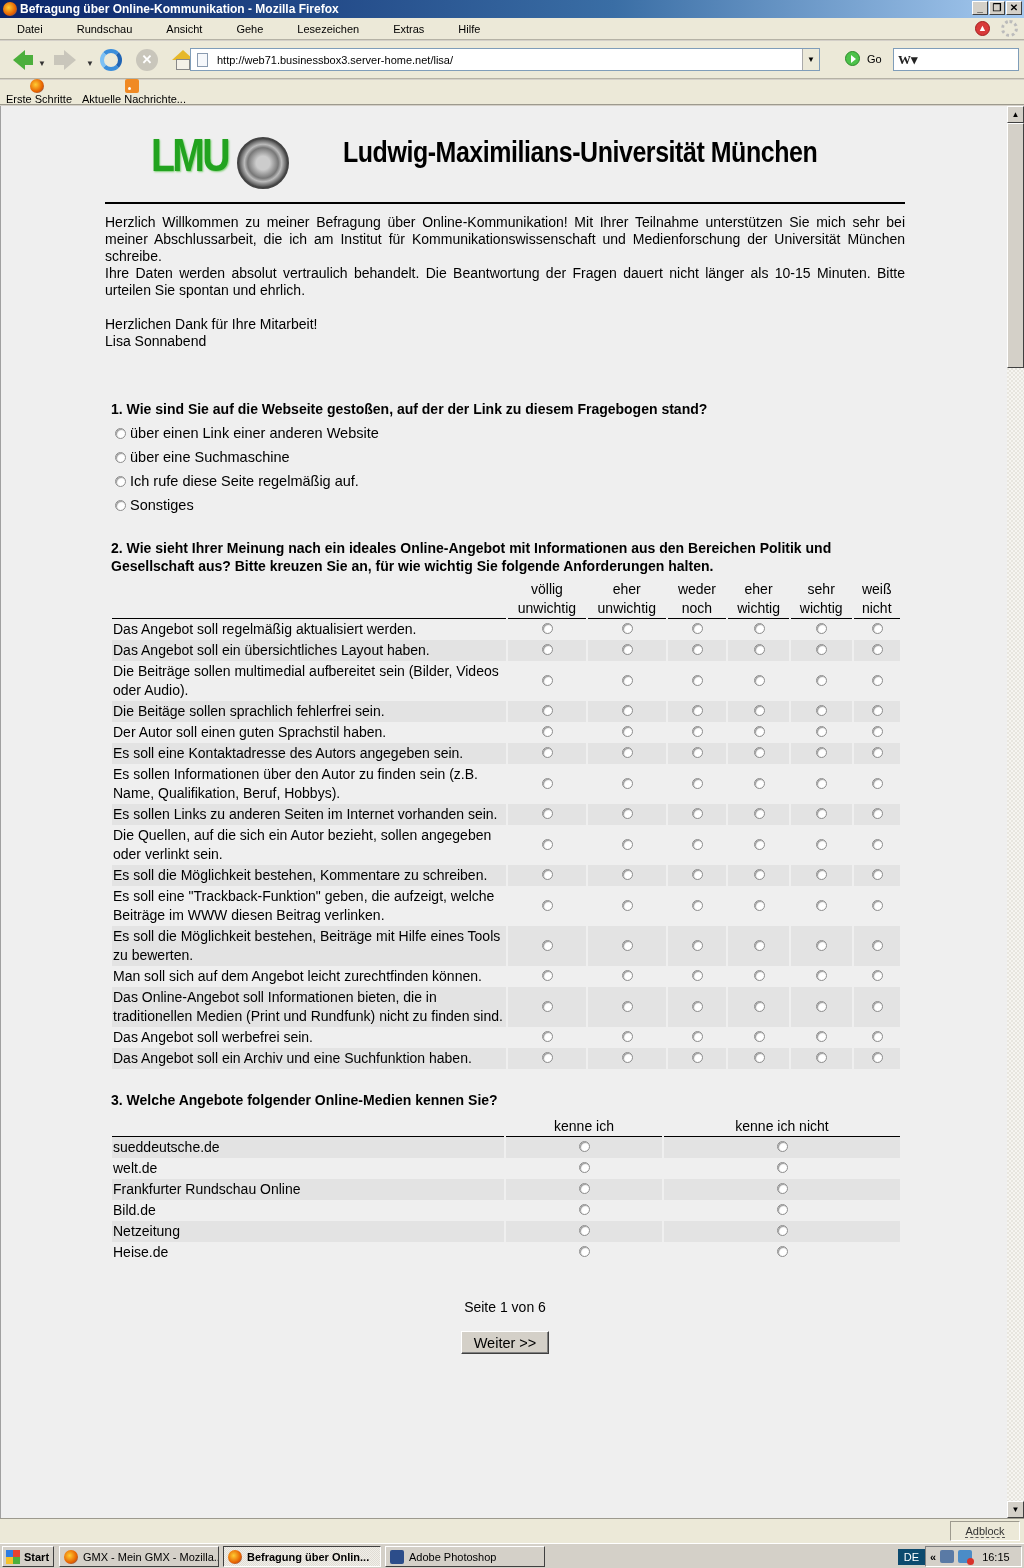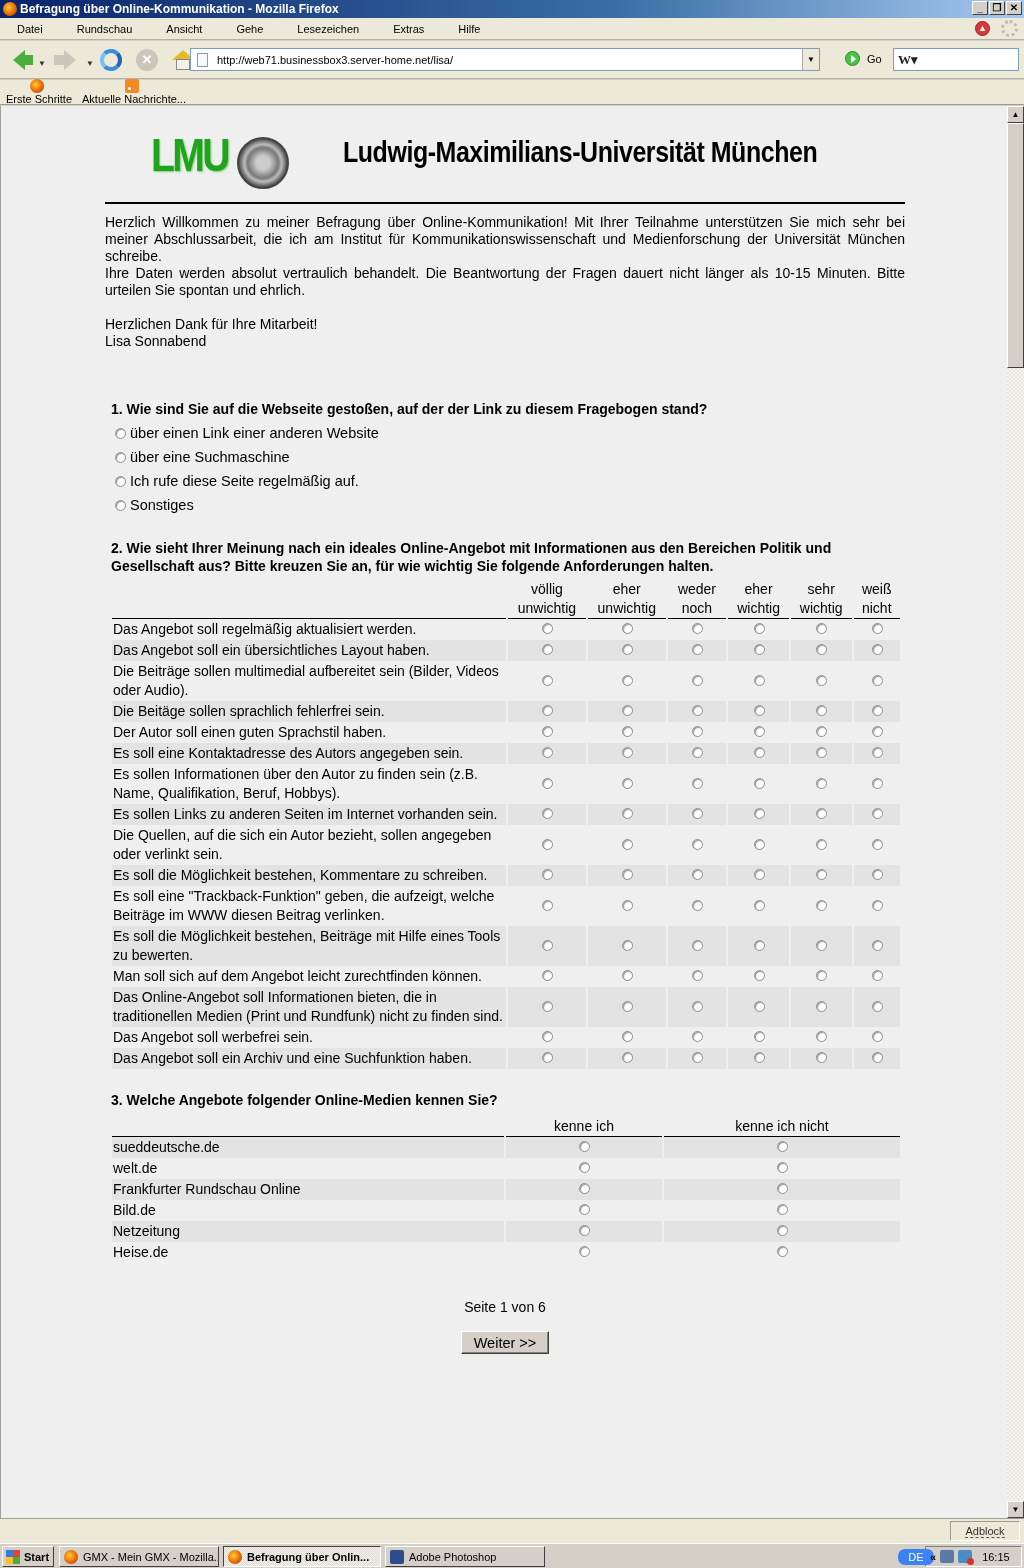--- a/index.html
+++ b/index.html
@@ -80,21 +80,21 @@
   .statusbar .adblock { position: absolute; right: 4px; top: 2px; width: 70px; height: 20px; border: 1px solid; border-color: #9d9a8e #fff #fff #9d9a8e; text-align: center; line-height: 18px; color: #333; }
   .statusbar .adblock span { border-bottom: 1px dashed #555; }
   
   .taskbar { position: absolute; top: 1543px; left: 0; width: 1024px; height: 25px; background: #d4d0c8; border-top: 1px solid #fff; font-size: 11px; }
   .start-btn { position: absolute; left: 2px; top: 2px; width: 52px; height: 21px; border: 1px solid; border-color: #fff #404040 #404040 #fff; font-weight: bold; display: flex; align-items: center; padding-left: 3px; }
   .start-btn .win-logo { width: 14px; height: 14px; margin-right: 4px; background: conic-gradient(#e8432f 0 25%, #4caf3c 0 50%, #f6c12b 0 75%, #2f7de1 0); }
   .task { position: absolute; top: 2px; height: 21px; border: 1px solid; border-color: #fff #404040 #404040 #fff; display: flex; align-items: center; padding-left: 4px; white-space: nowrap; overflow: hidden; }
   .task.active { border-color: #404040 #fff #fff #404040; background: repeating-conic-gradient(#e0ddd5 0% 25%, #f1efe9 0% 50%) 0 0 / 2px 2px; font-weight: bold; }
   .task .t-ico { width: 14px; height: 14px; border-radius: 50%; margin-right: 5px; background: radial-gradient(circle at 40% 40%, #ffcc33, #e66000 60%, #2a4d9c); flex: none; }
   .task .ps-ico { width: 14px; height: 14px; margin-right: 5px; background: #2c4d8a; border-radius: 2px; flex: none; }
-  .lang { position: absolute; left: 898px; top: 5px; width: 36px; height: 16px; background: #3b82f6; color: #fff; font-size: 11px; text-align: center; line-height: 16px; border-radius: 7px; }
+  .lang { position: absolute; left: 898px; top: 5px; width: 27px; height: 16px; background: #0c4a6e; color: #fff; font-size: 11px; text-align: center; line-height: 16px; }
   .tray { position: absolute; left: 925px; top: 2px; width: 97px; height: 21px; border: 1px solid; border-color: #808080 #fff #fff #808080; display: flex; align-items: center; padding-left: 4px; gap: 4px; }
   .tray .tray-ico { width: 14px; height: 13px; background: #5a7aa5; border-radius: 2px; }
   .tray .tray-ico2 { width: 14px; height: 13px; background: #4b8cc7; border-radius: 2px; position: relative; }
   .tray .tray-ico2::after { content: ""; position: absolute; right: -2px; bottom: -2px; width: 7px; height: 7px; background: #d8312a; border-radius: 50%; }
   .tray .clock { margin-left: 6px; }
 </style>
 </head>
 <body>
 
 <div class="titlebar">

